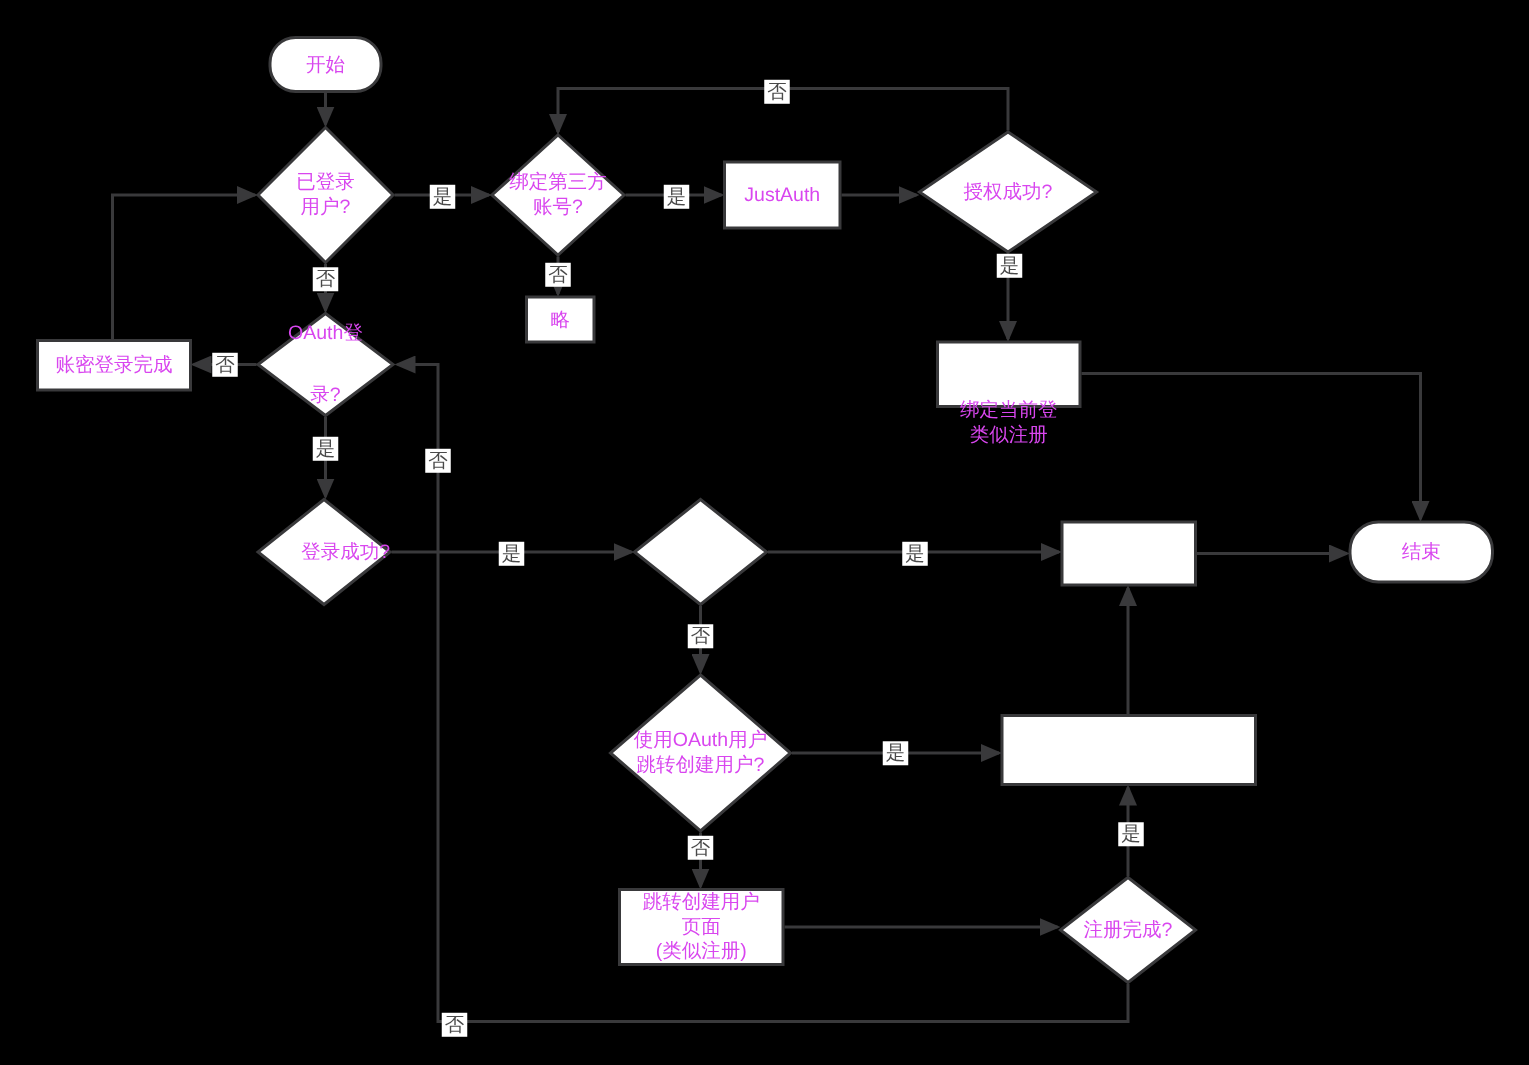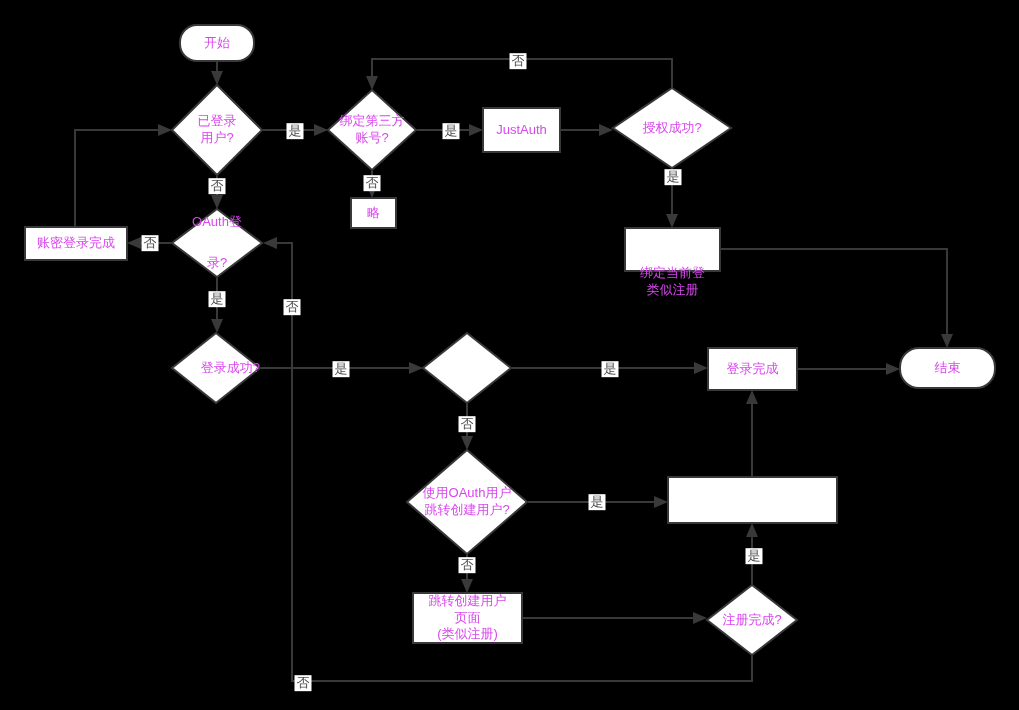--- a/index.html
+++ b/index.html
@@ -143,23 +143,20 @@
       <div class="node-text" style="left: 25px; top: 227px; width: 102px; height: 33px;">
         <div>账密登录完成</div>
       </div>
       <div class="node-text" style="left: 172px; top: 209px; width: 90px; height: 68px; gap: 24px;">
         <div>OAuth登</div>
         <div>录?</div>
       </div>
       <div class="node-text" style="left: 172px; top: 333px; width: 88px; height: 70px; align-items: flex-end;">
         <div>登录成功?</div>
       </div>
-      <div class="node-text" style="left: 708px; top: 348px; width: 89px; height: 42px;">
-        <div>登录完成</div>
-      </div>
       <div class="node-text" style="left: 900px; top: 348px; width: 95px; height: 40px;">
         <div>结束</div>
       </div>
       <div class="node-text" style="left: 407px; top: 450px; width: 120px; height: 104px;">
         <div>使用OAuth用户</div>
         <div>跳转创建用户?</div>
       </div>
       <div class="node-text" style="left: 413px; top: 593px; width: 109px; height: 50px;">
         <div>跳转创建用户</div>
         <div>页面</div>

